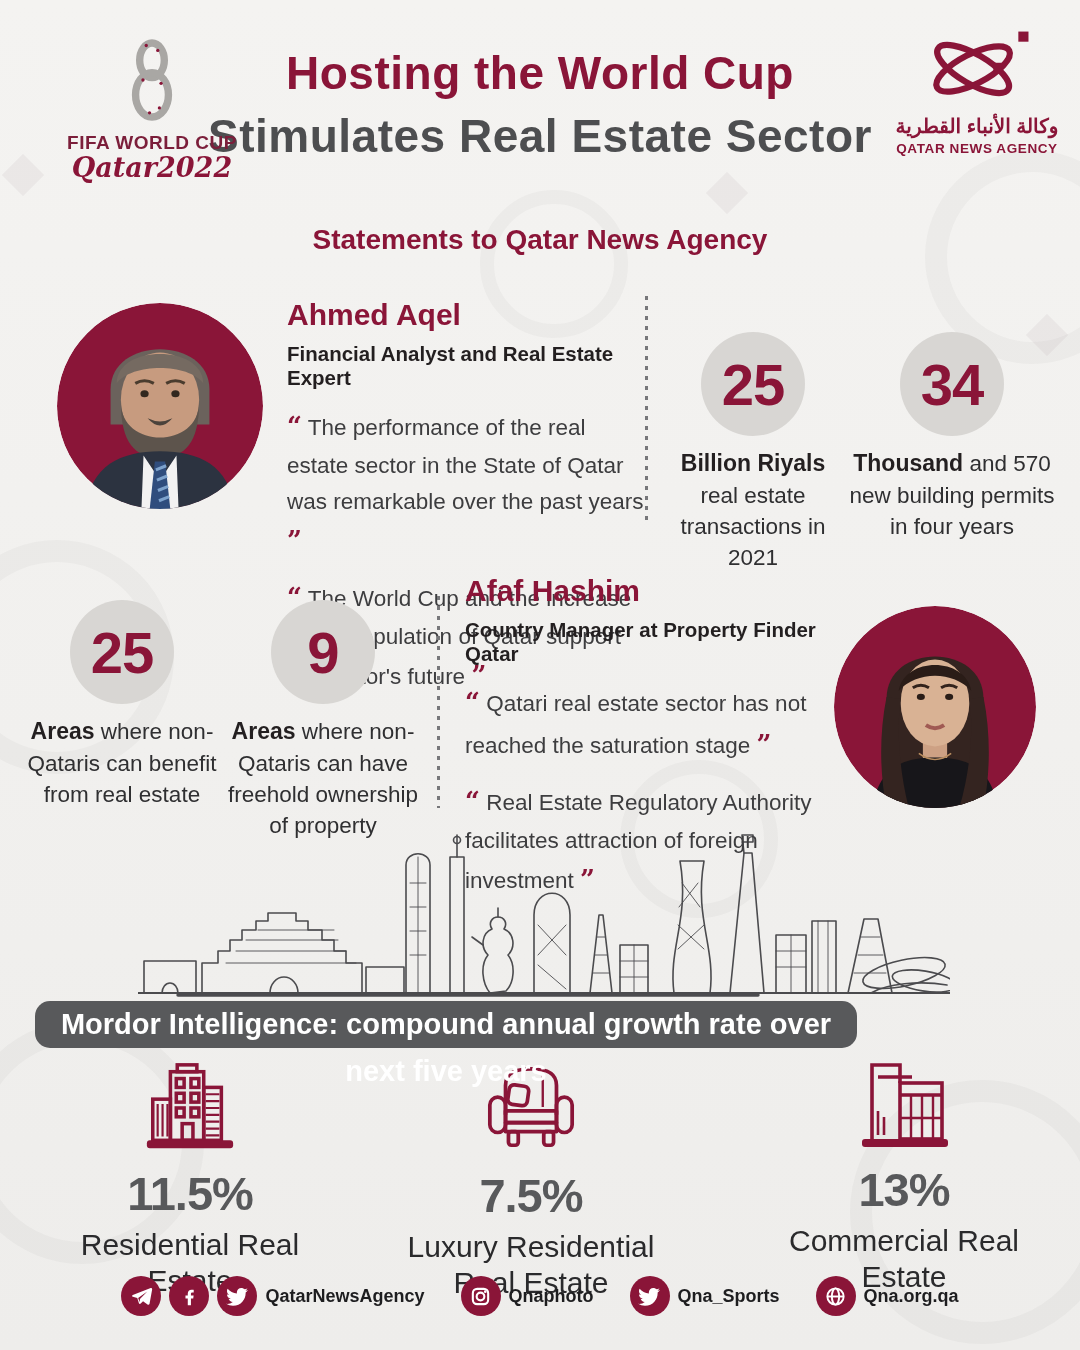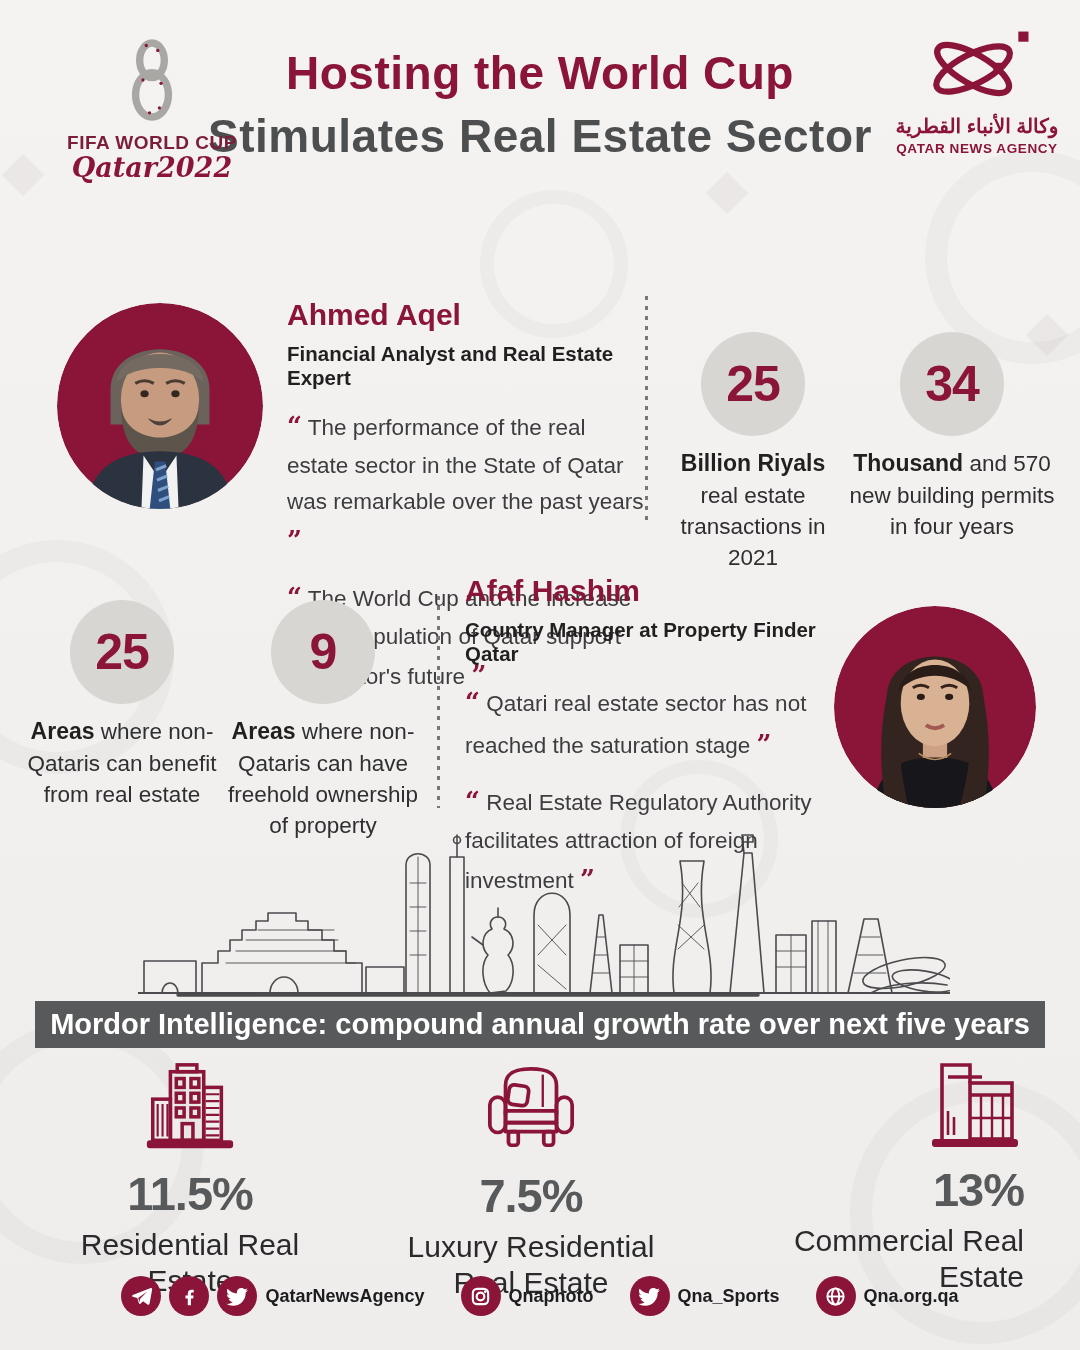--- a/index.html
+++ b/index.html
@@ -33,30 +33,30 @@
   .quote{font-size:22.5px;line-height:1.6;color:#3d3d3f;margin:0 0 16px 0;}
   .qmark{font-family:"DejaVu Serif",serif;font-weight:bold;color:#8a1538;font-size:26px;}
 
   .vdots{position:absolute;width:3px;z-index:2;
          background:repeating-linear-gradient(180deg,#77777a 0 4px,transparent 4px 10px);}
 
   
   .stat{position:absolute;transform:translateX(-50%);text-align:center;z-index:2;}
   .stat-circle{width:104px;height:104px;border-radius:50%;background:#d8d6d3;margin:0 auto;
                display:flex;align-items:center;justify-content:center;}
-  .stat-num{font-size:50px;font-weight:bold;color:#8a1538;letter-spacing:-1px;}
+  .stat-num{font-size:58px;font-weight:bold;color:#8a1538;letter-spacing:-1px;}
   .stat-label{margin-top:12px;font-size:22.5px;line-height:1.38;color:#2f2f31;}
   .stat-label .b{font-weight:bold;color:#231f20;font-size:23px;}
 
   
   .skyline{position:absolute;left:138px;top:823px;z-index:1;}
 
   
-  .banner{position:absolute;left:35px;top:1001px;width:1010px;height:47px;background:#58595b;
-          color:#ffffff;font-size:29px;font-weight:bold;text-align:center;line-height:47px;z-index:3;}
+  .banner{position:absolute;left:35px;top:1001px;width:822px;height:47px;background:#58595b;
+          color:#ffffff;font-size:29px;font-weight:bold;text-align:center;line-height:47px;z-index:3;border-radius:15px;}
 
   
   .growth-col{position:absolute;top:1060px;transform:translateX(-50%);text-align:center;z-index:2;}
   .gval{font-size:47px;font-weight:bold;color:#58595b;margin-top:8px;letter-spacing:-1px;}
   .glabel{font-size:30px;color:#2a2a2c;line-height:1.2;margin:6px auto 0 auto;}
 
   
   .footer{position:absolute;left:0;right:0;top:1276px;display:flex;justify-content:center;
           align-items:center;gap:36px;z-index:2;}
   .sgroup{display:flex;align-items:center;gap:8px;}
@@ -109,20 +109,21 @@
         <ellipse cx="70" cy="50" rx="52" ry="19" transform="rotate(-27 70 50)"></ellipse>
         <ellipse cx="70" cy="50" rx="52" ry="19" transform="rotate(30 70 50)"></ellipse>
       </g>
       <rect x="128" y="2" width="13" height="13" fill="#8a1538"></rect>
       <rect x="96" y="42" width="11" height="11" fill="#8a1538"></rect>
     </svg>
     <div class="qna-ar">وكالة الأنباء القطرية</div>
     <div class="qna-en">QATAR NEWS AGENCY</div>
   </div>
 
+  <div class="subtitle">Statements to Qatar News Agency</div>
 
   <div class="avatar" style="left:57px;top:303px;">
     <svg width="206" height="206" viewBox="0 0 200 200">
       <defs>
           <clipPath id="cpa">
             <circle cx="100" cy="100" r="100"></circle>
           </clipPath>
         </defs>
       <g clip-path="url(#cpa)">
         <circle cx="100" cy="100" r="100" fill="#8a1538"></circle>
@@ -311,21 +312,21 @@
         <rect x="24" y="62" width="52" height="9"></rect>
         <rect x="27" y="71" width="10" height="14" rx="3"></rect>
         <rect x="63" y="71" width="10" height="14" rx="3"></rect>
         <rect x="27" y="24" width="20" height="20" rx="5" transform="rotate(8 37 34)"></rect>
       </g>
     </svg>
     <div class="gval">7.5%</div>
     <div class="glabel" style="width:300px;">Luxury Residential Real Estate</div>
   </div>
 
-  <div class="growth-col" style="left:904px;text-align:right;">
+  <div class="growth-col" style="left:904px;">
     <svg width="100" height="90" viewBox="0 0 100 88">
       <g fill="none" stroke="#8a1538" stroke-width="3.6">
         <path d="M18 78 V4 H46 V22"></path>
         <path d="M24 16 H58"></path>
         <path d="M24 50 V74 M30 56 V74" stroke-width="2.6"></path>
         <rect x="46" y="22" width="42" height="56"></rect>
         <path d="M46 34 H88"></path>
         <path d="M57 34 V78 M68 34 V78 M79 34 V78" stroke-width="2.4"></path>
         <path d="M46 57 H88" stroke-width="2.4"></path>
       </g>

